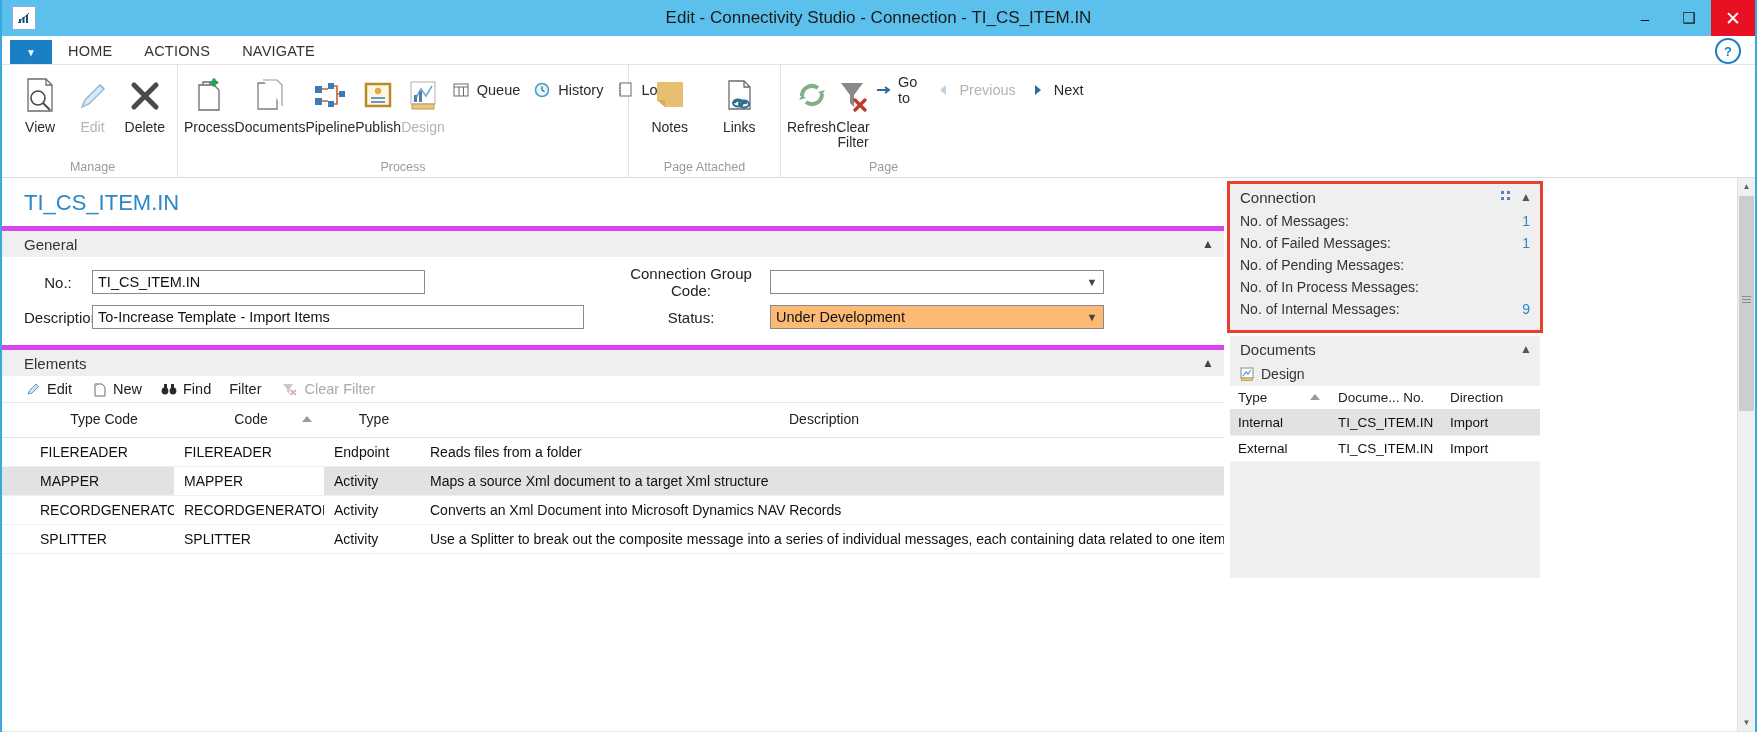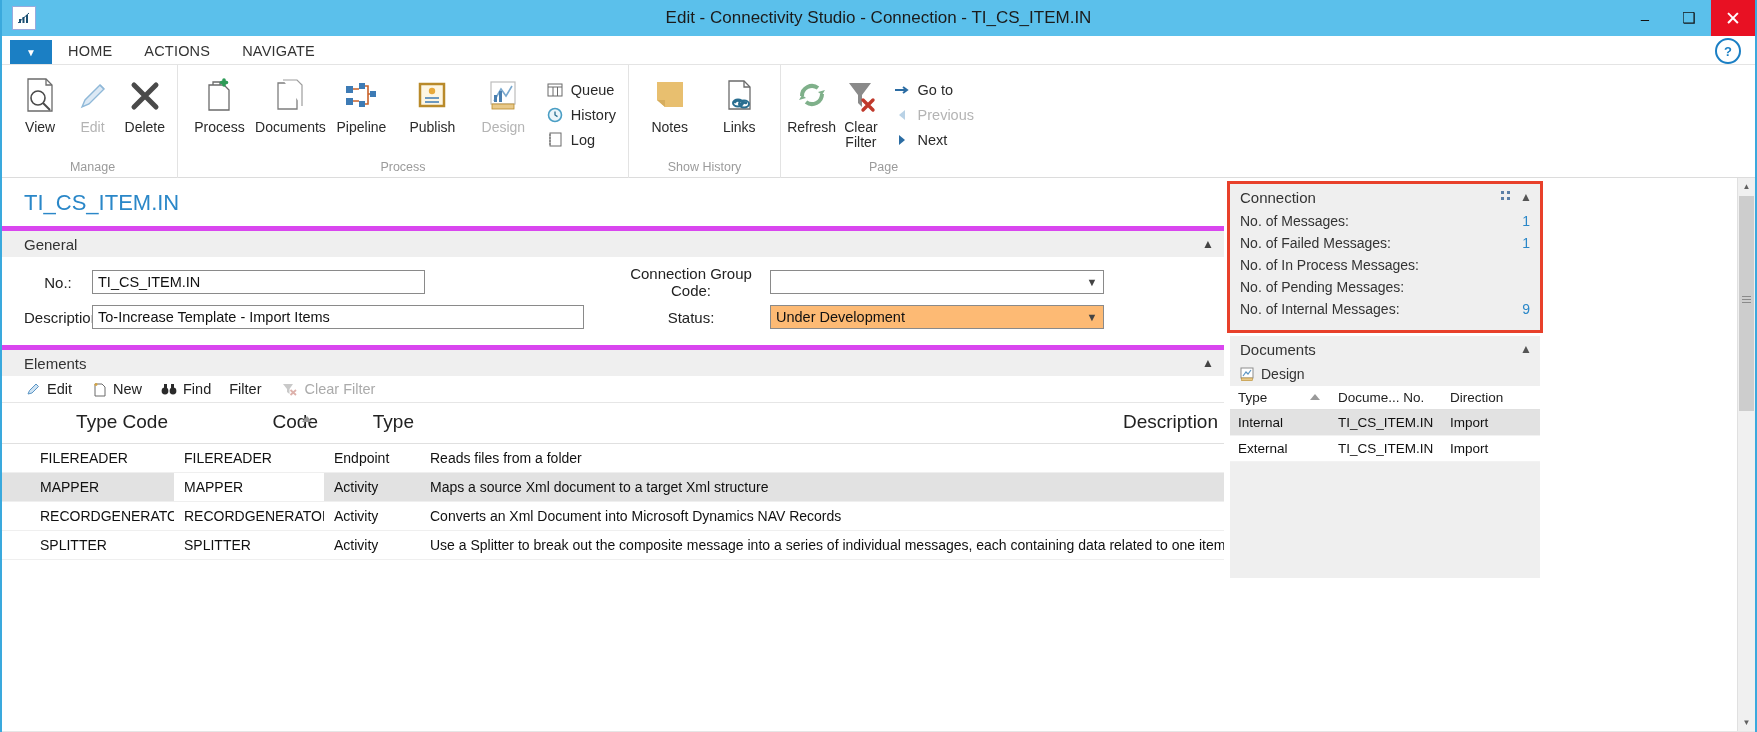--- a/index.html
+++ b/index.html
@@ -39,21 +39,21 @@
      box-sizing:border-box;}
   .rgroup{display:flex;flex-direction:column;justify-content:space-between;
      border-right:1px solid #e3e3e3;padding:4px 6px 0 6px;box-sizing:border-box;height:113px;}
   .rgroup:last-child{border-right:none;}
   .rgroup .items{display:flex;align-items:flex-start;height:86px;}
   .rgroup .glabel{text-align:center;color:#9b9b9b;font-size:12.5px;padding-bottom:4px;}
   .bigbtn{width:72px;display:flex;flex-direction:column;align-items:center;padding-top:6px;cursor:default;}
   .bigbtn .ico{height:42px;display:flex;align-items:center;justify-content:center;}
   .bigbtn .lbl{font-size:14px;text-align:center;line-height:15px;color:#2a2a2a;margin-top:3px;}
   .bigbtn.disabled .lbl{color:#b4b4b4;}
-  .smallcol{display:flex;flex-direction:column;justify-content:flex-start;padding-top:8px;}
+  .smallcol{display:flex;flex-direction:row;justify-content:flex-start;padding-top:8px;}
   .smallbtn{display:flex;align-items:center;height:25px;padding:0 6px;font-size:14.5px;color:#2a2a2a;}
   .smallbtn .ico{width:20px;height:18px;display:flex;align-items:center;justify-content:center;margin-right:6px;}
   .smallbtn.disabled{color:#b4b4b4;}
 
   
   .content{position:relative;height:553px;background:#fff;display:flex;}
   .leftcol{width:1222px;box-sizing:border-box;}
   .pagetitle{font-size:22px;color:#2a87c8;padding:12px 0 10px 22px;}
 
   .sectionhdr{background:#efefef;height:26px;display:flex;align-items:center;
@@ -71,21 +71,21 @@
   .fcombo .val{flex:1;padding:0 5px;font-size:14.5px;color:#111;}
   .fcombo .arrow{width:22px;display:flex;align-items:center;justify-content:center;color:#444;font-size:11px;}
 
   
   .actbar{height:26px;display:flex;align-items:center;padding-left:22px;border-bottom:1px solid #e6e6e6;}
   .act{display:flex;align-items:center;margin-right:18px;font-size:14.5px;color:#222;}
   .act .ico{width:18px;height:16px;display:flex;align-items:center;justify-content:center;margin-right:5px;}
   .act.disabled{color:#aaa;}
 
   table.grid{width:100%;border-collapse:collapse;table-layout:fixed;}
-  table.grid th{font-weight:normal;font-size:19px;color:#222;text-align:right;
+  table.grid th{font-weight:normal;font-size:14px;color:#222;text-align:center;
      padding:8px 6px 10px 10px;vertical-align:top;border-bottom:1px solid #e0e0e0;background:#fff;}
   table.grid td{font-size:14px;color:#111;padding:6px 6px 6px 10px;border-bottom:1px solid #efefef;
      white-space:nowrap;overflow:hidden;}
   table.grid tr.sel td{background:#e2e2e2;}
   table.grid tr.sel td.focus{background:#fff;}
   .sortasc{display:inline-block;width:0;height:0;border-left:5px solid transparent;
      border-right:5px solid transparent;border-bottom:6px solid #9a9a9a;vertical-align:middle;}
 
   
   .rightcol{width:full;flex:1;position:relative;background:#fff;}
@@ -287,21 +287,21 @@
               <path d="M7 4 H22 L28 10 V32 H7 Z" fill="#fff" stroke="#6b6b6b" stroke-width="1.3"></path>
               <path d="M22 4 V10 H28" fill="none" stroke="#6b6b6b" stroke-width="1.3"></path>
               <path d="M13 25 a4 4 0 0 1 5 -1 M19 27 a4 4 0 0 1 5 -1" stroke="#2a6e90" stroke-width="2.6" fill="none" stroke-linecap="round"></path>
               <ellipse cx="16" cy="26" rx="5" ry="3.4" fill="none" stroke="#2a6e90" stroke-width="2"></ellipse>
               <ellipse cx="22" cy="27" rx="5" ry="3.4" fill="none" stroke="#2a6e90" stroke-width="2"></ellipse>
             </svg>
           </div>
           <div class="lbl">Links</div>
         </div>
       </div>
-      <div class="glabel">Show History</div>
+      <div class="glabel">Page Attached</div>
     </div>
 
     <div class="rgroup" style="width:205px;">
       <div class="items">
         <div class="bigbtn">
           <div class="ico">
             <svg width="34" height="38" viewBox="0 0 34 38">
               <path d="M27 17 a10 10 0 0 1 -16 8" fill="none" stroke="#7fb08a" stroke-width="4"></path>
               <path d="M7 19 a10 10 0 0 1 16 -8" fill="none" stroke="#7fb08a" stroke-width="4"></path>
               <path d="M11 21 l-4 -3 l-3 5 Z" fill="#7fb08a"></path>
@@ -502,25 +502,25 @@
         </div>
         <div class="fbrow">
           <span>No. of Messages:</span>
           <span class="v">1</span>
         </div>
         <div class="fbrow">
           <span>No. of Failed Messages:</span>
           <span class="v">1</span>
         </div>
         <div class="fbrow">
+          <span>No. of Pending Messages:</span>
+          <span class="v"></span>
+        </div>
+        <div class="fbrow">
           <span>No. of In Process Messages:</span>
-          <span class="v"></span>
-        </div>
-        <div class="fbrow">
-          <span>No. of Pending Messages:</span>
           <span class="v"></span>
         </div>
         <div class="fbrow">
           <span>No. of Internal Messages:</span>
           <span class="v">9</span>
         </div>
       </div>
       <div class="redbox" style="left:3px;top:3px;width:316px;height:152px;"></div>
 
       <div class="factbox" style="left:6px;top:158px;width:310px;height:242px;background:#efefef;">

